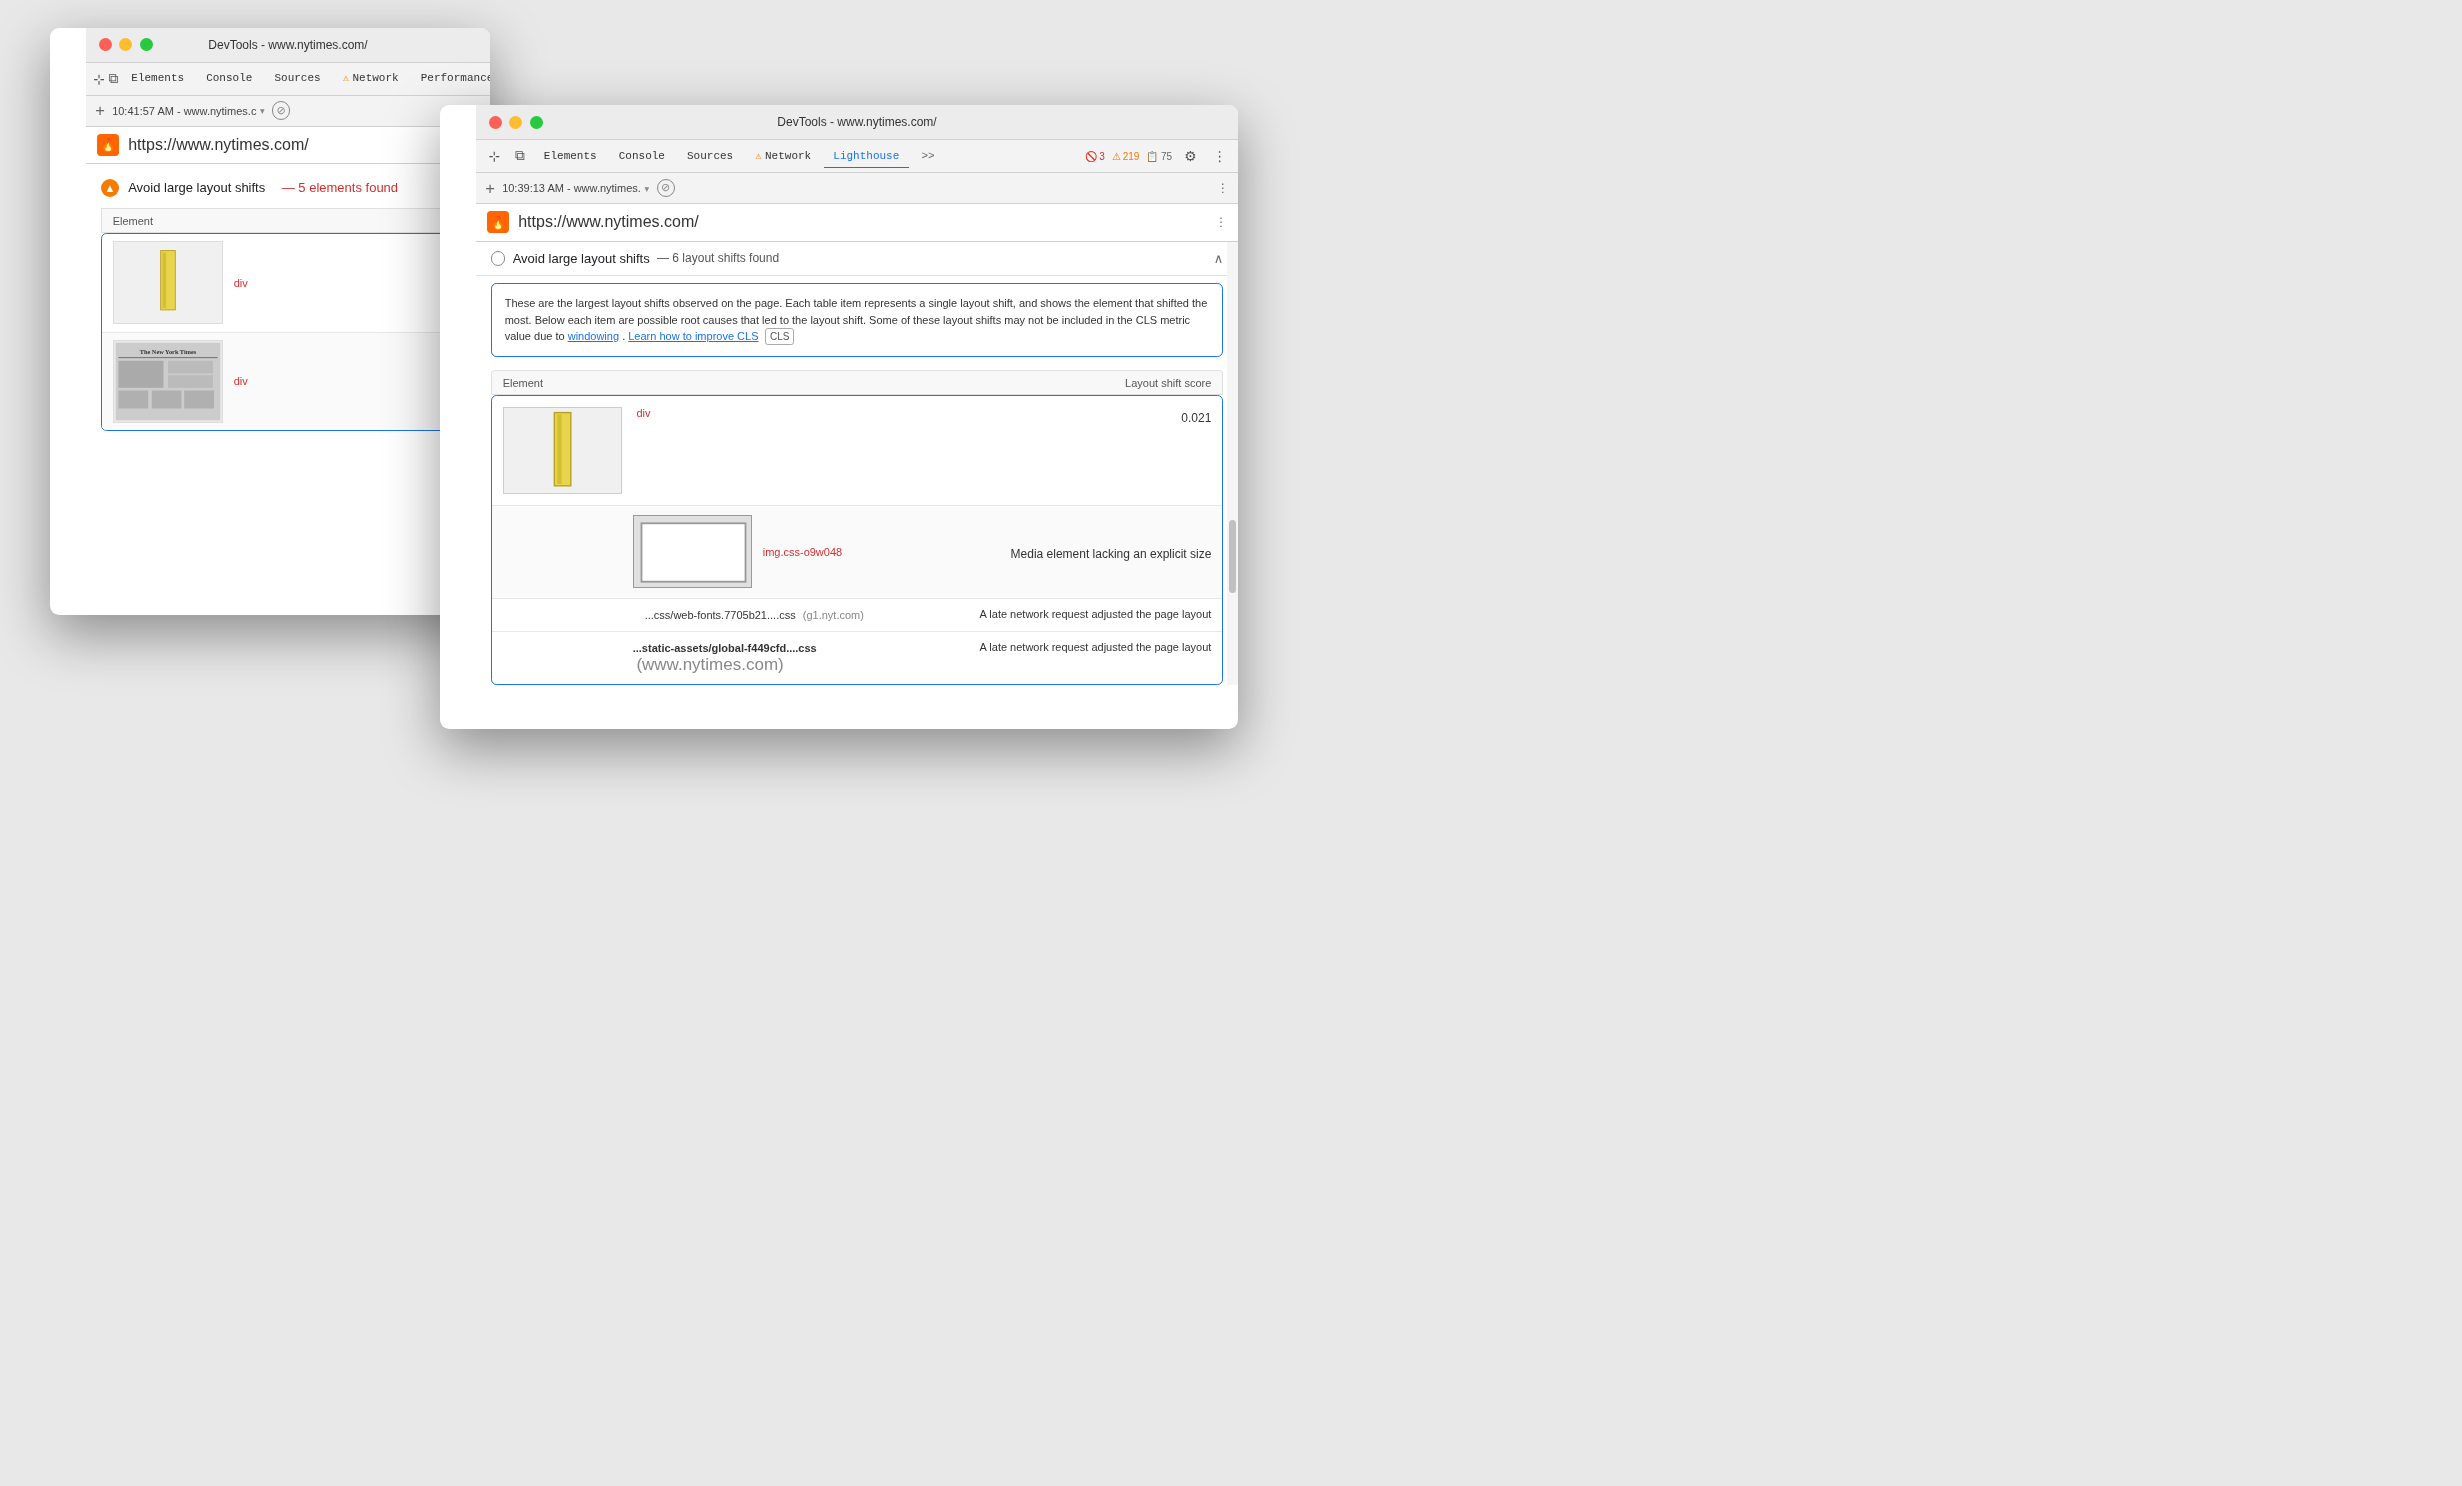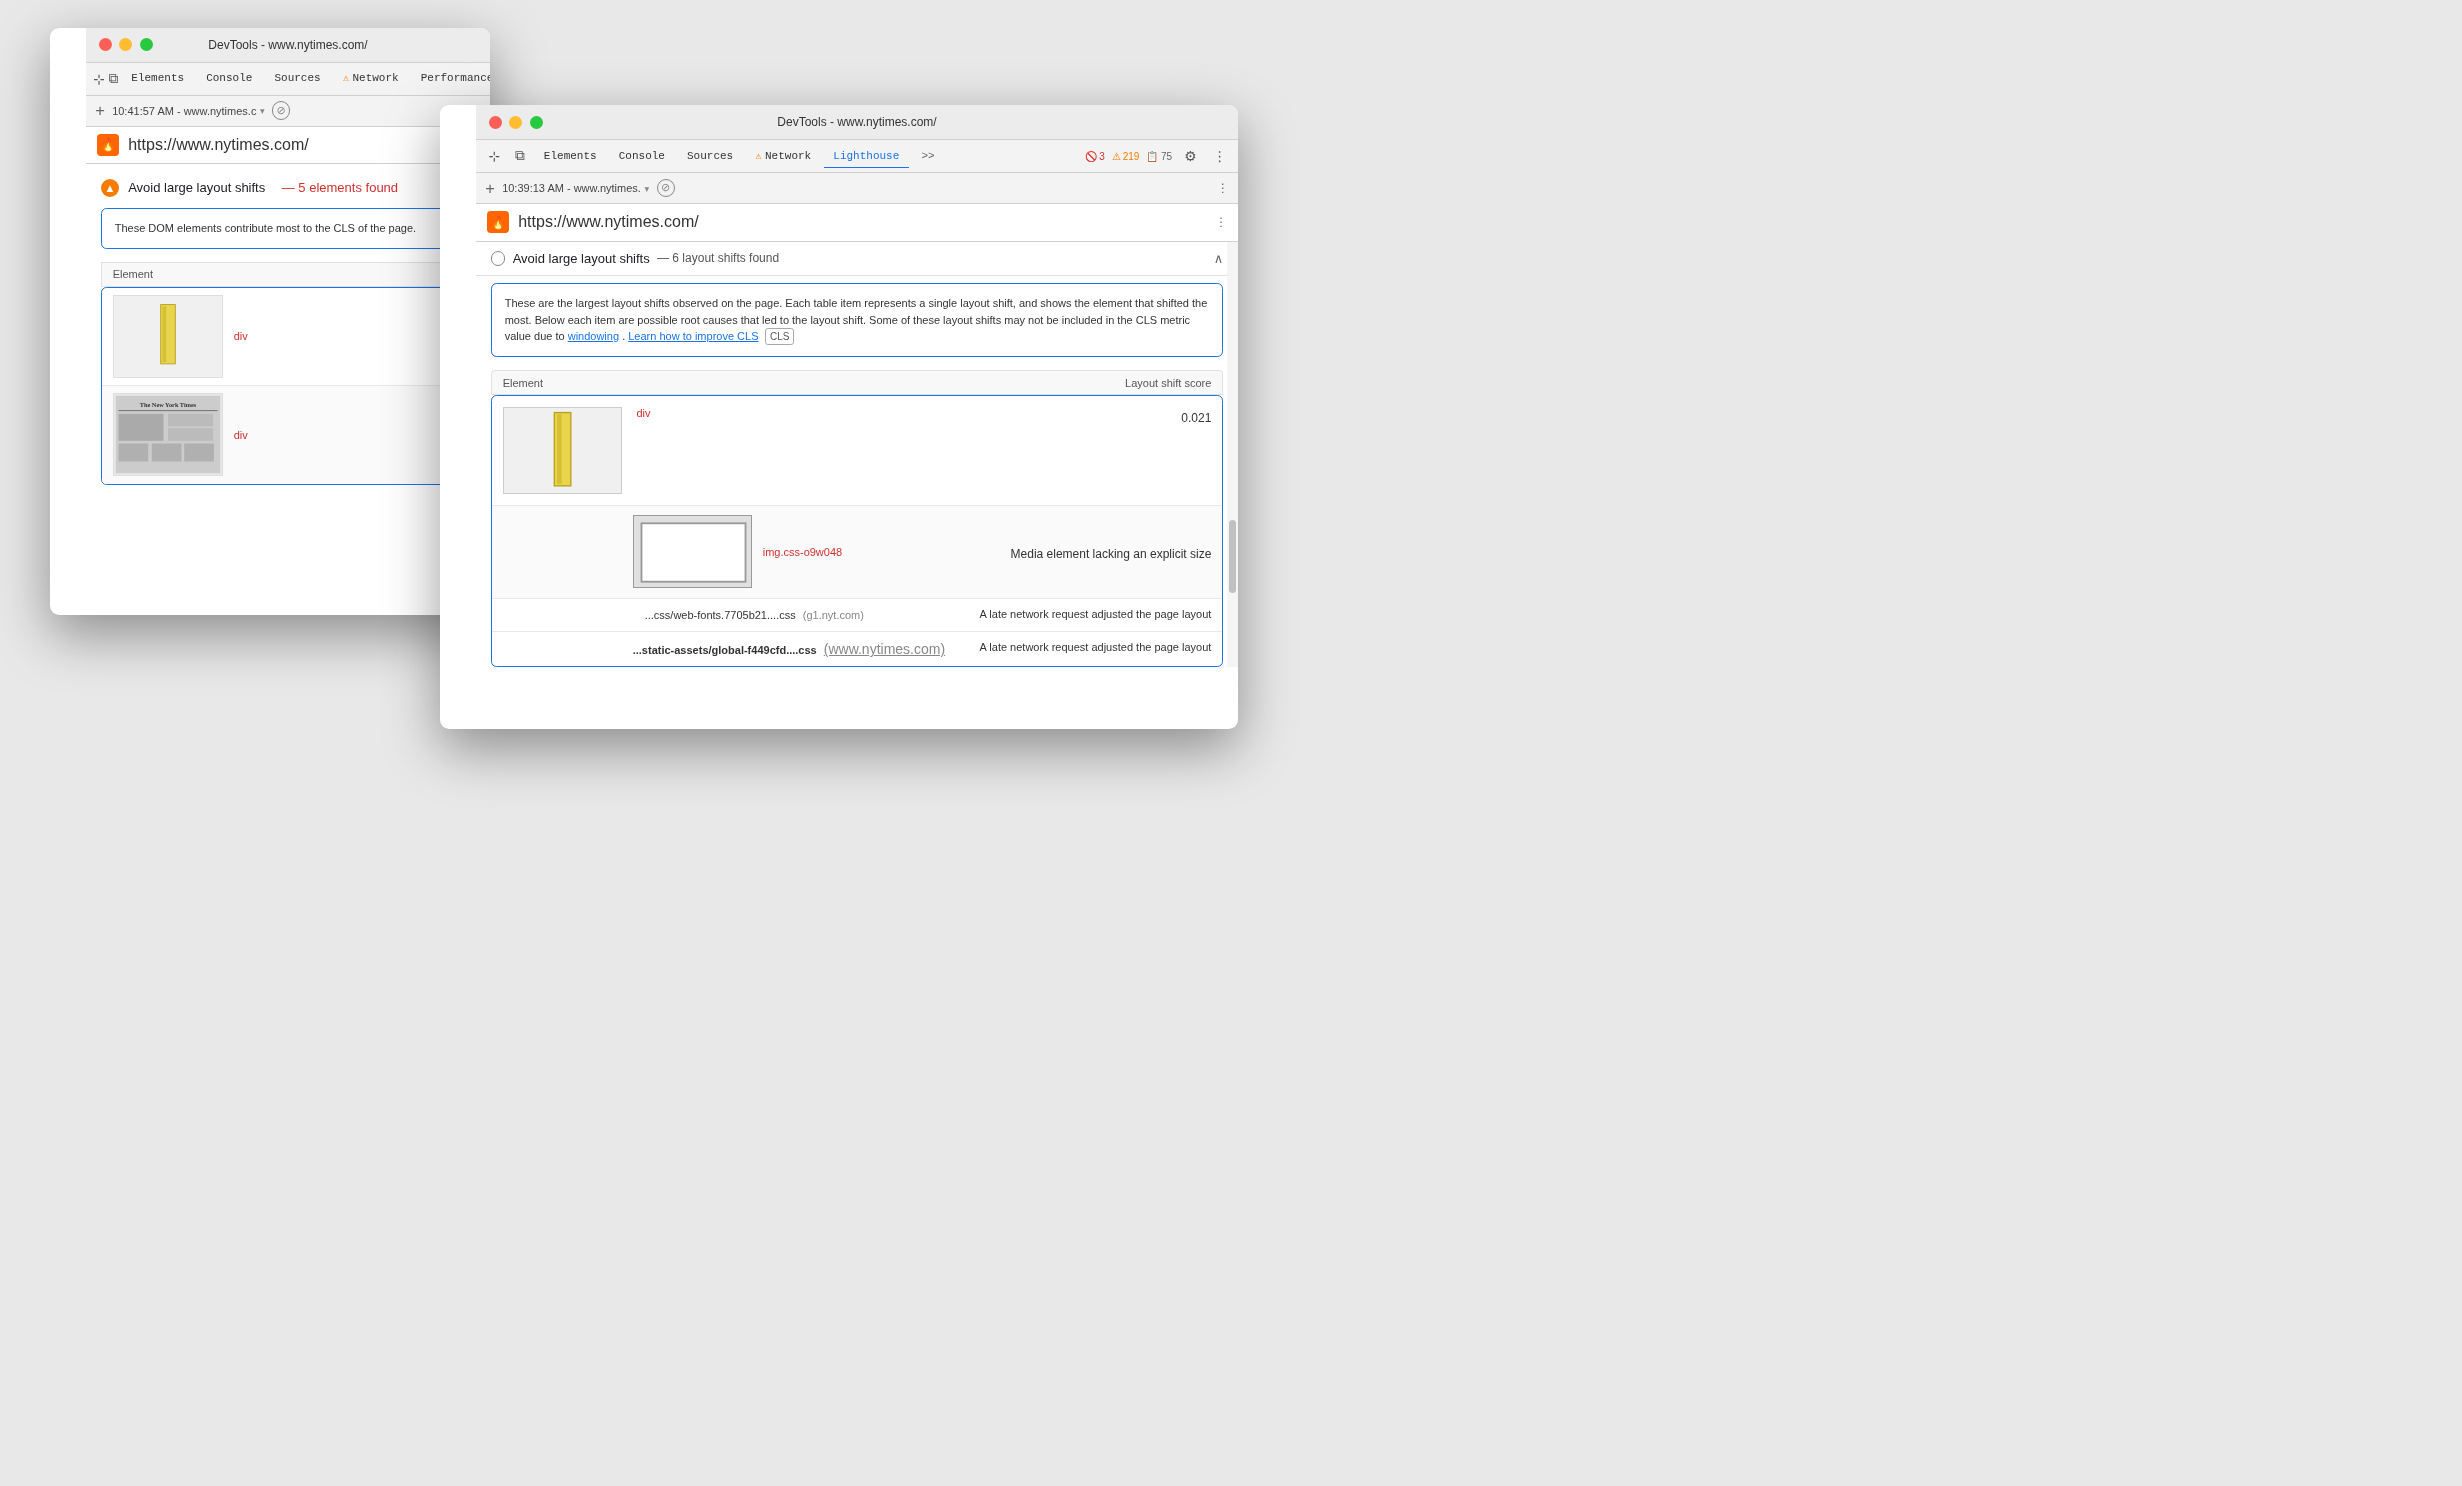--- a/index.html
+++ b/index.html
@@ -461,23 +461,20 @@
     <span class="site-url">https://www.nytimes.com/</span>
   </div>
 
   <div class="content-area">
     <div class="audit-header">
       <div class="audit-icon">▲</div>
       <span class="audit-title">Avoid large layout shifts</span>
       <span class="audit-count" style="margin-left:7.3px;">— 5 elements found</span>
     </div>
 
-    <div class="info-box">
-      <span>These DOM elements contribute most to the CLS of the page.</span>
-    </div>
 
     <div class="table-header">
       <span>Element</span>
     </div>
 
     <div class="element-grid">
 
       <div class="element-row">
         <div class="element-thumb">
           <svg width="92" height="73" viewBox="0 0 100 80">
@@ -627,21 +624,21 @@
           <span style="font-size:11px; color:#333;">...css/web-fonts.7705b21....css</span>
           <span style="font-size:11px; color:#888; margin-left:3.7px;">(g1.nyt.com)</span>
         </div>
         <div style="max-width:257px; font-size:11px; color:#333; text-align:right;">A late network request adjusted the page layout</div>
       </div>
 
       <div style="display:flex; align-items:flex-start; padding:9.2px 11px; gap:11px;">
         <div style="width:119px; flex-shrink:0;"></div>
         <div style="flex:1;">
           <span style="font-size:11px; color:#333;font-weight:bold;">...static-assets/global-f449cfd....css</span>
-          <span style="font-size:14px; color:#888; margin-left:3.7px;text-decoration:underline;">(www.nytimes.com)</span>
+          <span style="font-size:17px; color:#888; margin-left:3.7px;">(www.nytimes.com)</span>
         </div>
         <div style="max-width:257px; font-size:11px; color:#333; text-align:right;">A late network request adjusted the page layout</div>
       </div>
     </div>
 
     <div class="scrollbar-area">
       <div class="scrollbar-thumb"></div>
     </div>
   </div>
 </div>

